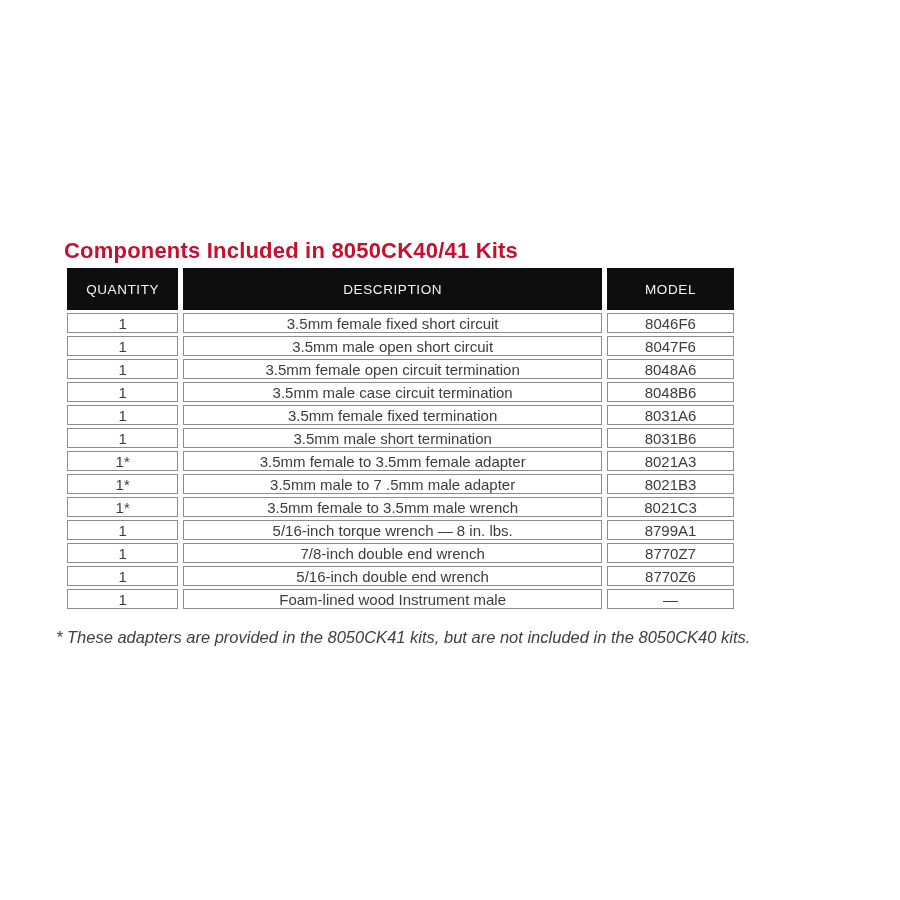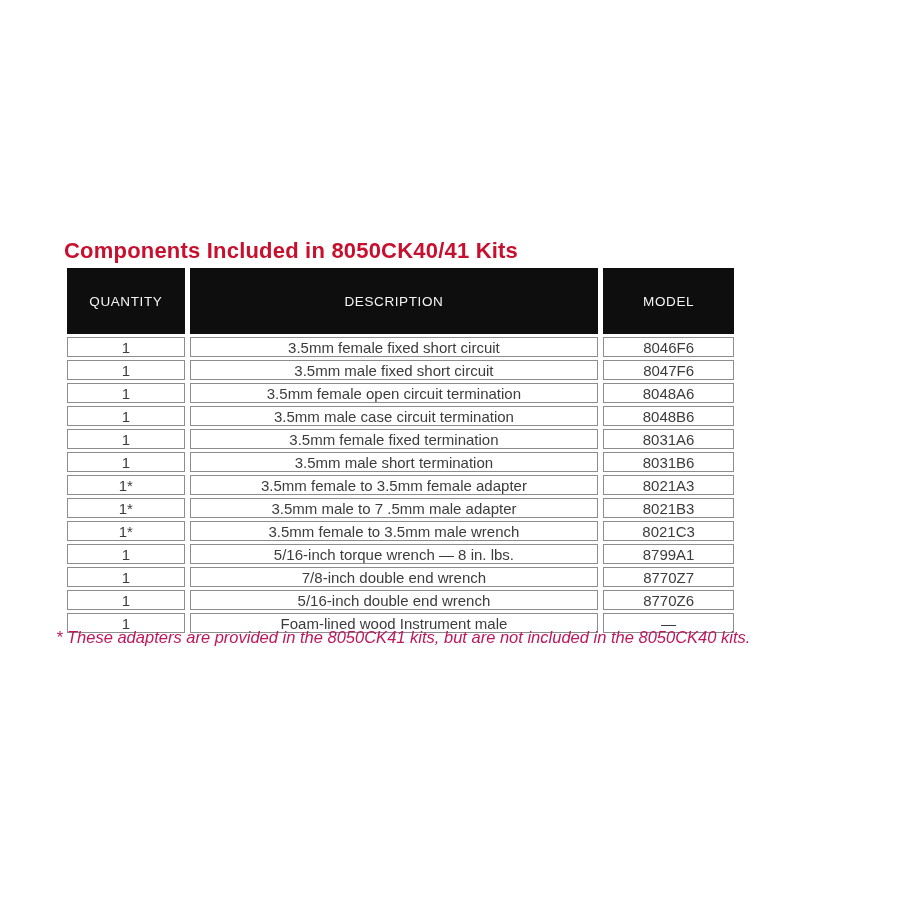--- a/index.html
+++ b/index.html
@@ -40,40 +40,40 @@
   table.components col.c-model{ width: 153px; }
   table.components th {
     background: #0e0e0e;
     color: #f5f5f5;
     font-size: 13.5px;
     font-weight: normal;
     letter-spacing: 0.6px;
     height: 30px;
     text-align: center;
     vertical-align: middle;
-    padding: 18px;
+    padding: 6px;
   }
   table.components td {
     border: 1px solid #8d8d8d;
     height: 18px;
     text-align: center;
     vertical-align: middle;
     font-size: 15px;
     color: #3c3c3c;
     padding: 0;
     white-space: nowrap;
     overflow: hidden;
   }
   .footnote {
     position: absolute;
     left: 56px;
     top: 628px;
     font-size: 16.5px;
     font-style: italic;
-    color: #be185d;
+    color: #404040;
     white-space: nowrap;
   }
 </style>
 </head>
 <body>
 
 <div class="page">
 
   <div class="doc-title">Components Included in 8050CK40/41 Kits</div>
 
@@ -91,21 +91,21 @@
       </tr>
     </thead>
     <tbody>
       <tr>
         <td>1</td>
         <td>3.5mm female fixed short circuit</td>
         <td>8046F6</td>
       </tr>
       <tr>
         <td>1</td>
-        <td>3.5mm male fixed short circuit</td>
+        <td>3.5mm male open short circuit</td>
         <td>8047F6</td>
       </tr>
       <tr>
         <td>1</td>
         <td>3.5mm female open circuit termination</td>
         <td>8048A6</td>
       </tr>
       <tr>
         <td>1</td>
         <td>3.5mm male case circuit termination</td>

